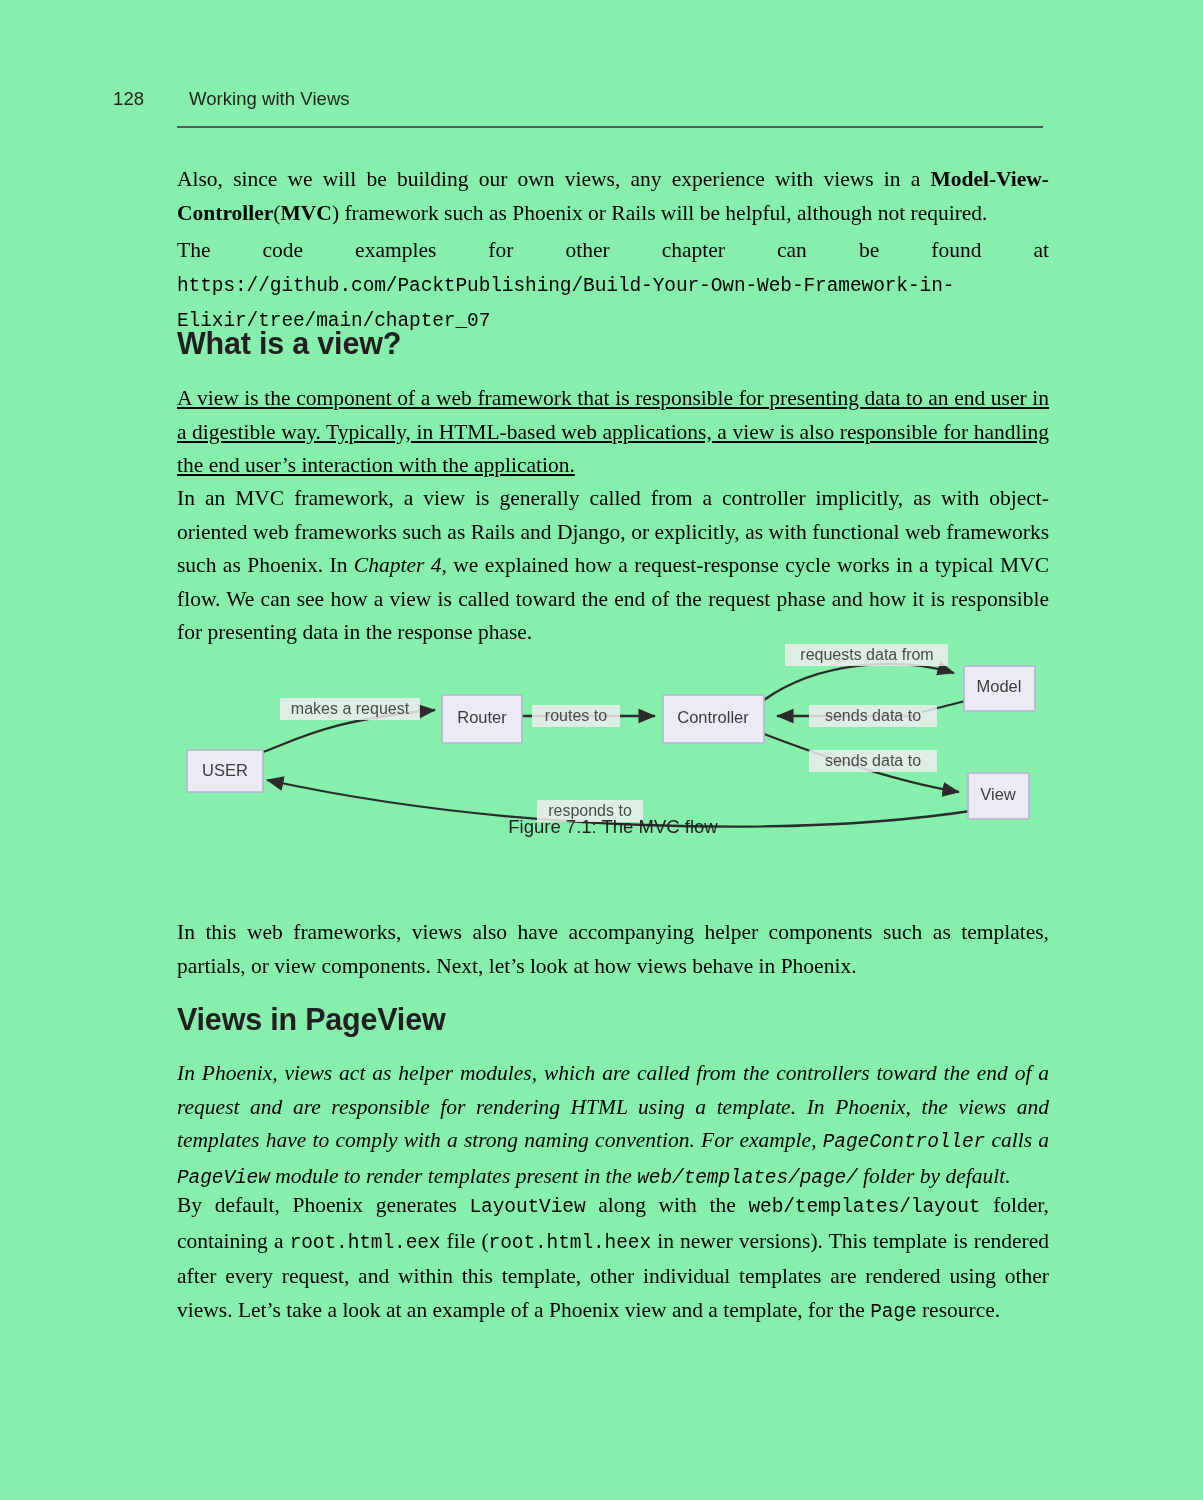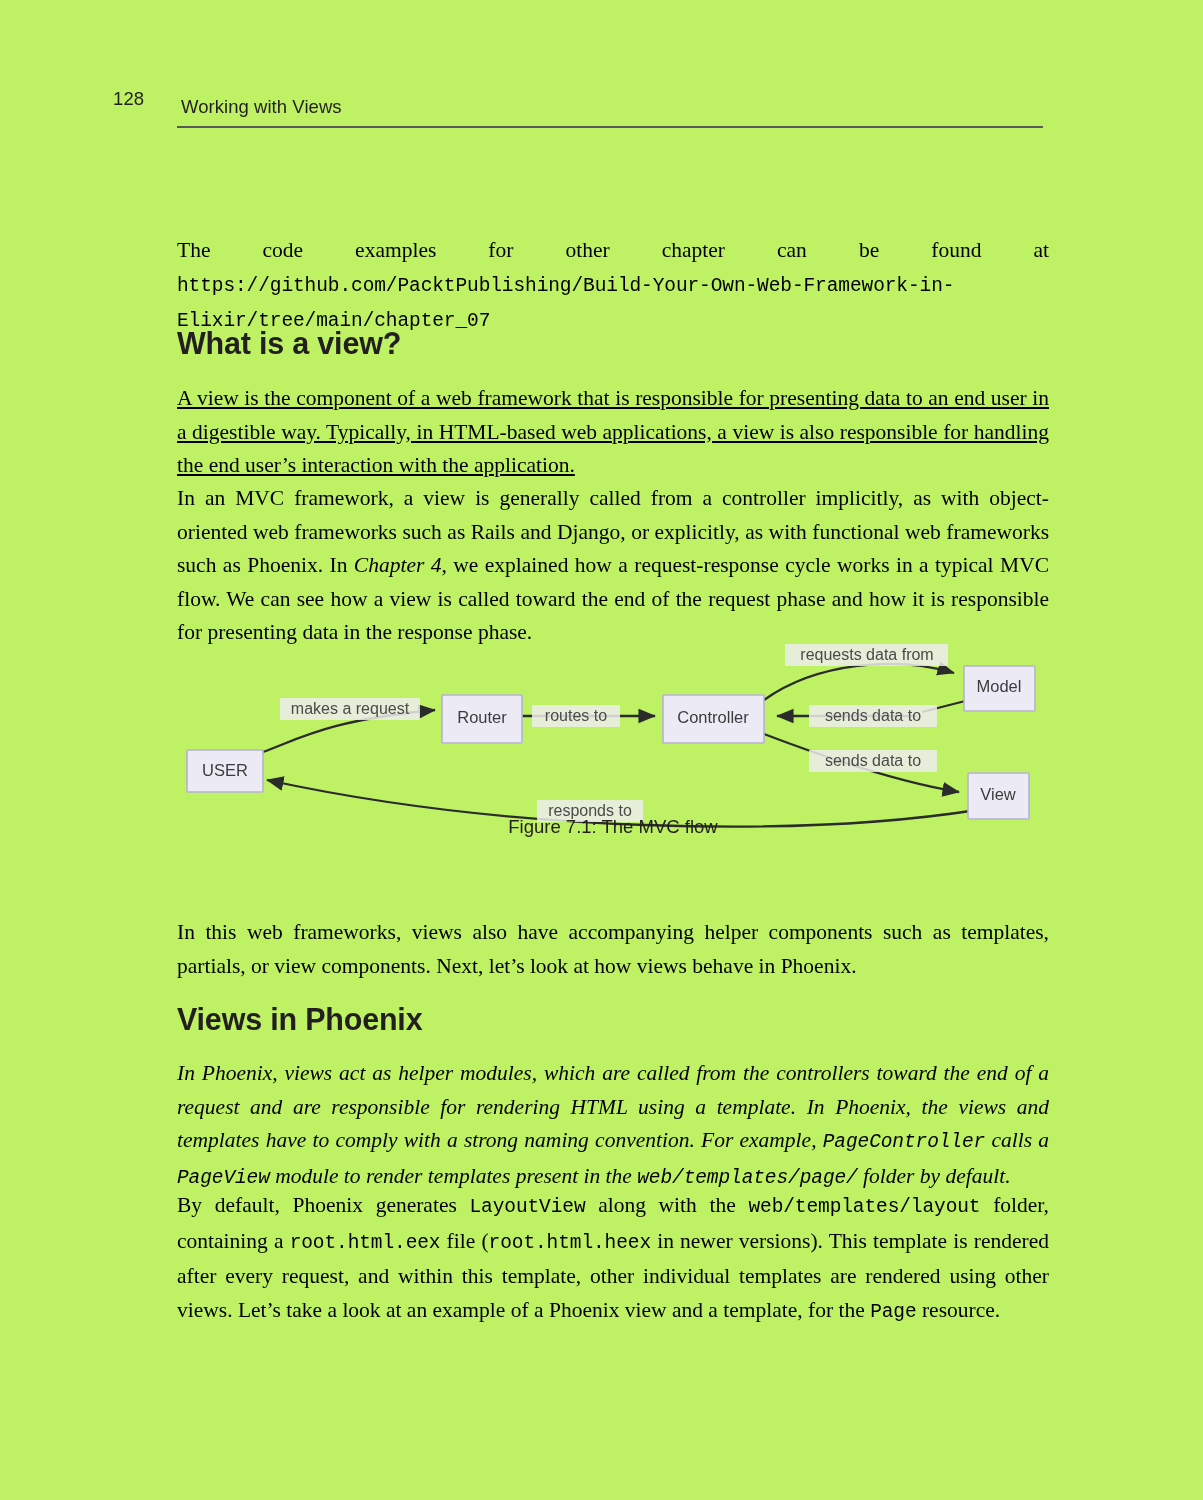--- a/index.html
+++ b/index.html
@@ -12,21 +12,21 @@
     height: 1500px;
     position: relative;
     font-family: "Liberation Serif", serif;
     color: #000000;
     overflow: hidden;
   }
 
   .page {
     position: absolute;
     inset: 0;
-    background: #bef264;
+    background: #86efac;
   }
 
   
   .header {
     position: absolute;
     left: 113px;
     top: 88px;
     width: 930px;
     height: 46px;
   }
@@ -34,27 +34,26 @@
     position: absolute;
     left: 0;
     top: 0;
     font-family: "Liberation Sans", sans-serif;
     font-size: 18.5px;
     color: #231f20;
     letter-spacing: .1px;
   }
   .header-title {
     position: absolute;
-    left: 68px;
+    left: 76px;
     top: 0;
     font-family: "Liberation Sans", sans-serif;
     font-size: 18.5px;
     color: #231f20;
     letter-spacing: .05px;
-    margin-top: 8px;
   }
   .header-rule {
     position: absolute;
     left: 64px;
     top: 38px;
     width: 866px;
     height: 2px;
     background: #595959;
   }
 
@@ -156,20 +155,23 @@
 <body>
 
 <div class="page">
 
   <div class="header">
     <div class="header-pageno">128</div>
     <div class="header-title">Working with Views</div>
     <div class="header-rule"></div>
   </div>
 
+  <div class="col" id="para-intro">
+    <p class="body"><span>Also, since we will be building our own views, any experience with views in a </span><b>Model-View-Controller</b><span>(</span><b>MVC</b><span>) framework such as Phoenix or Rails will be helpful, although not required.</span></p>
+  </div>
 
   <div class="col" id="para-code">
     <p class="body"><span>The code examples for other chapter can be found at </span><span class="mono">https://github.com/PacktPublishing/</span><span class="mono">Build-Your-Own-Web-Framework-in-Elixir/tree/main/chapter_07</span></p>
   </div>
 
   <div class="col" id="head-what">
     <h2 class="heading">What is a view?</h2>
   </div>
 
   <div class="col" id="para-viewdef">
@@ -247,21 +249,21 @@
 
   <div class="col" id="figure-caption">
     <p class="caption">Figure 7.1: The MVC flow</p>
   </div>
 
   <div class="col" id="para-helpers">
     <p class="body">In this web frameworks, views also have accompanying helper components such as templates, partials, or view components. Next, let’s look at how views behave in Phoenix.</p>
   </div>
 
   <div class="col" id="head-phoenix">
-    <h2 class="heading">Views in Phoenix</h2>
+    <h2 class="heading">Views in PageView</h2>
   </div>
 
   <div class="col" id="para-phoenix">
     <p class="body"><span>In Phoenix, views act as helper modules, which are called from the controllers toward the end of a request and are responsible for rendering HTML using a template. In Phoenix, the views and templates have to comply with a strong naming convention. For example, </span><span class="mono">PageController</span><span> calls a </span><span class="mono">PageView</span><span> module to render templates present in the </span><span class="mono">web/templates/page/</span><span> folder by default.</span></p>
   </div>
 
   <div class="col" id="para-layout">
     <p class="body"><span>By default, Phoenix generates </span><span class="mono">LayoutView</span><span> along with the </span><span class="mono">web/templates/layout</span><span> folder, containing a </span><span class="mono">root.html.eex</span><span> file (</span><span class="mono">root.html.heex</span><span> in newer versions). This template is rendered after every request, and within this template, other individual templates are rendered using other views. Let’s take a look at an example of a Phoenix view and a template, for the </span><span class="mono">Page</span><span> resource.</span></p>
   </div>
 

